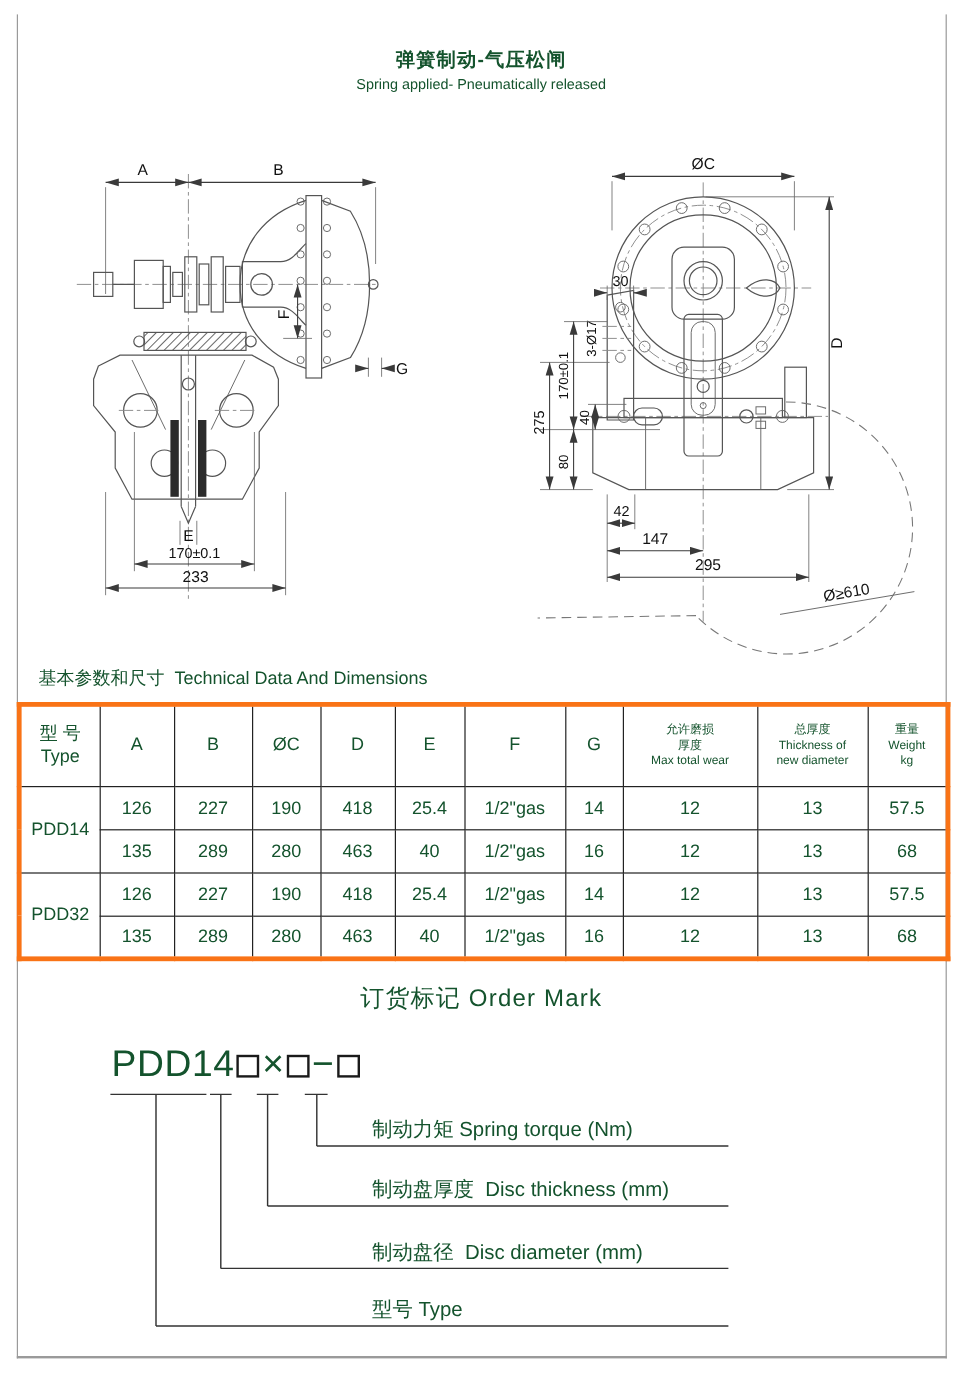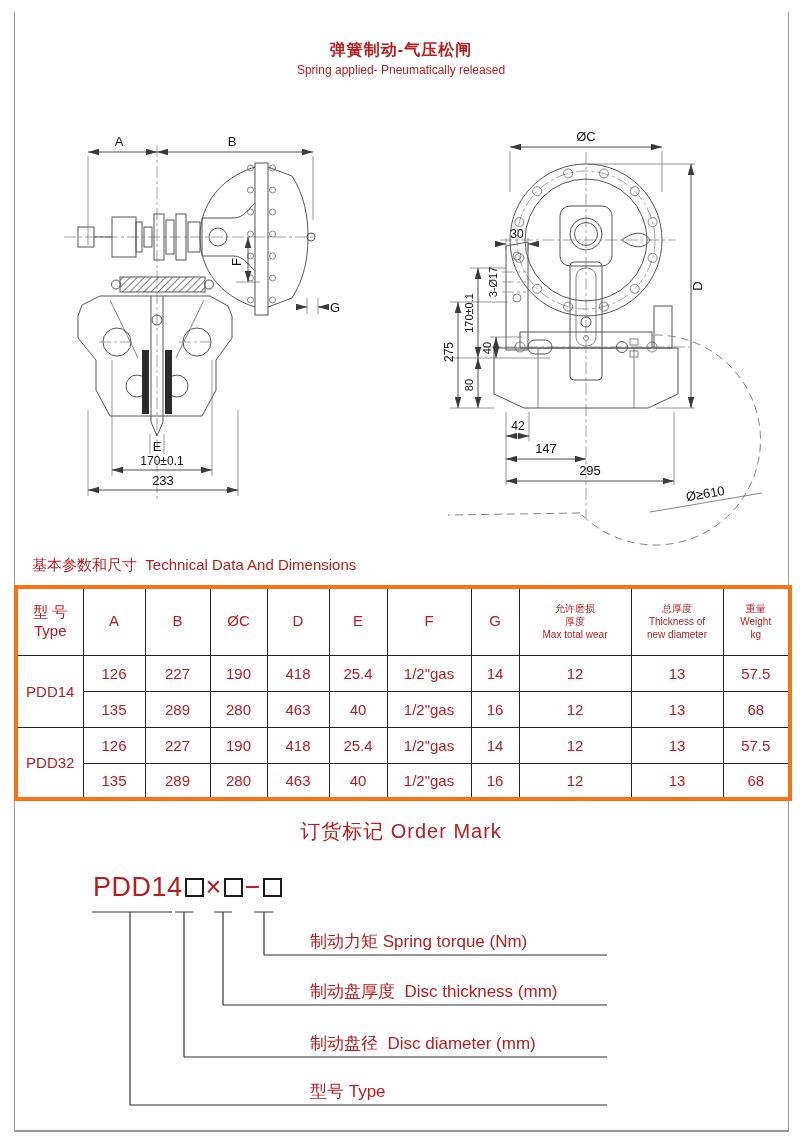--- a/index.html
+++ b/index.html
@@ -1,36 +1,36 @@
 <!DOCTYPE html>
 <html><head>
 <meta charset="utf-8">
 <style>
   html,body{margin:0;padding:0;background:#fff;}
   .page{position:relative;width:800px;height:1148px;background:#fff;overflow:hidden;
-        font-family:"Liberation Sans","DejaVu Sans",sans-serif;color:#b91c1c;}
+        font-family:"Liberation Sans","DejaVu Sans",sans-serif;color:#14532d;}
   .frame{position:absolute;left:14px;top:12px;width:773px;height:1118px;
          border-left:1px solid #9a9a9a;border-right:1px solid #9a9a9a;border-bottom:2px solid #9a9a9a;}
   .title-zh{position:absolute;left:14px;top:40px;width:774px;text-align:center;
             font-size:16px;font-weight:bold;letter-spacing:1px;}
   .title-en{position:absolute;left:14px;top:63px;width:774px;text-align:center;font-size:12px;}
   .drawings{position:absolute;left:14px;top:110px;}
   .section-heading{position:absolute;left:32px;top:556px;font-size:15px;white-space:pre;}
   .data-table{position:absolute;left:14px;top:585px;width:774px;border-collapse:collapse;
               table-layout:fixed;font-size:15px;}
   .data-table th,.data-table td{border:1px solid #222;text-align:center;vertical-align:middle;
               padding:0;white-space:pre-line;}
   .data-table{border:4px solid #f97316;}
   .data-table thead tr{height:68px;}
   .data-table tbody tr{height:36px;}
   .th-small{font-size:10px;line-height:1.3;font-weight:normal;}
   .th-big{font-size:15px;font-weight:normal;line-height:1.25;}
   .order-heading{position:absolute;left:14px;top:818px;width:774px;text-align:center;
                  font-size:20px;letter-spacing:1px;}
-  .order-code{position:absolute;left:93px;top:872px;font-size:27px;letter-spacing:0.5px;
+  .order-code{position:absolute;left:93px;top:872px;font-size:31px;letter-spacing:0.5px;
               white-space:nowrap;line-height:30px;}
   .order-code .box{display:inline-block;width:15px;height:15px;border:2px solid #1a1a1a;
                    margin:0 2px;vertical-align:-1px;}
   .order-lines{position:absolute;left:14px;top:905px;}
   .order-label{position:absolute;font-size:17px;white-space:pre;}
   .ol-torque{left:310px;top:930px;}
   .ol-thick{left:310px;top:980px;}
   .ol-diam{left:310px;top:1032px;}
   .ol-type{left:310px;top:1080px;text-align:center;}
   svg .ln{stroke:#555;stroke-width:1;fill:none;}

